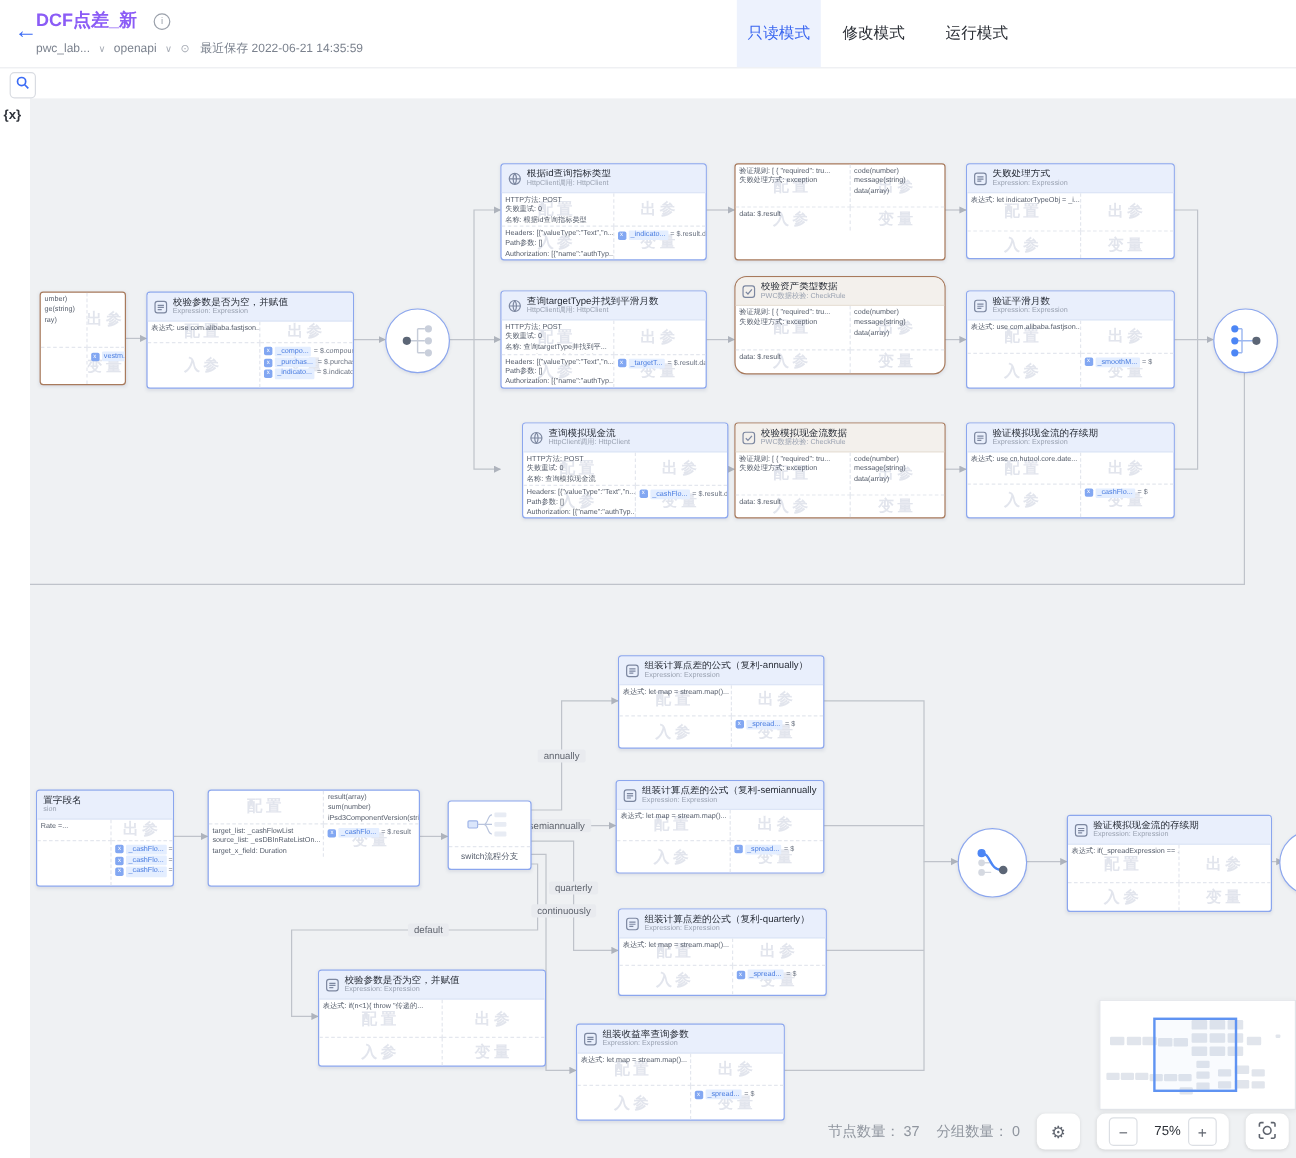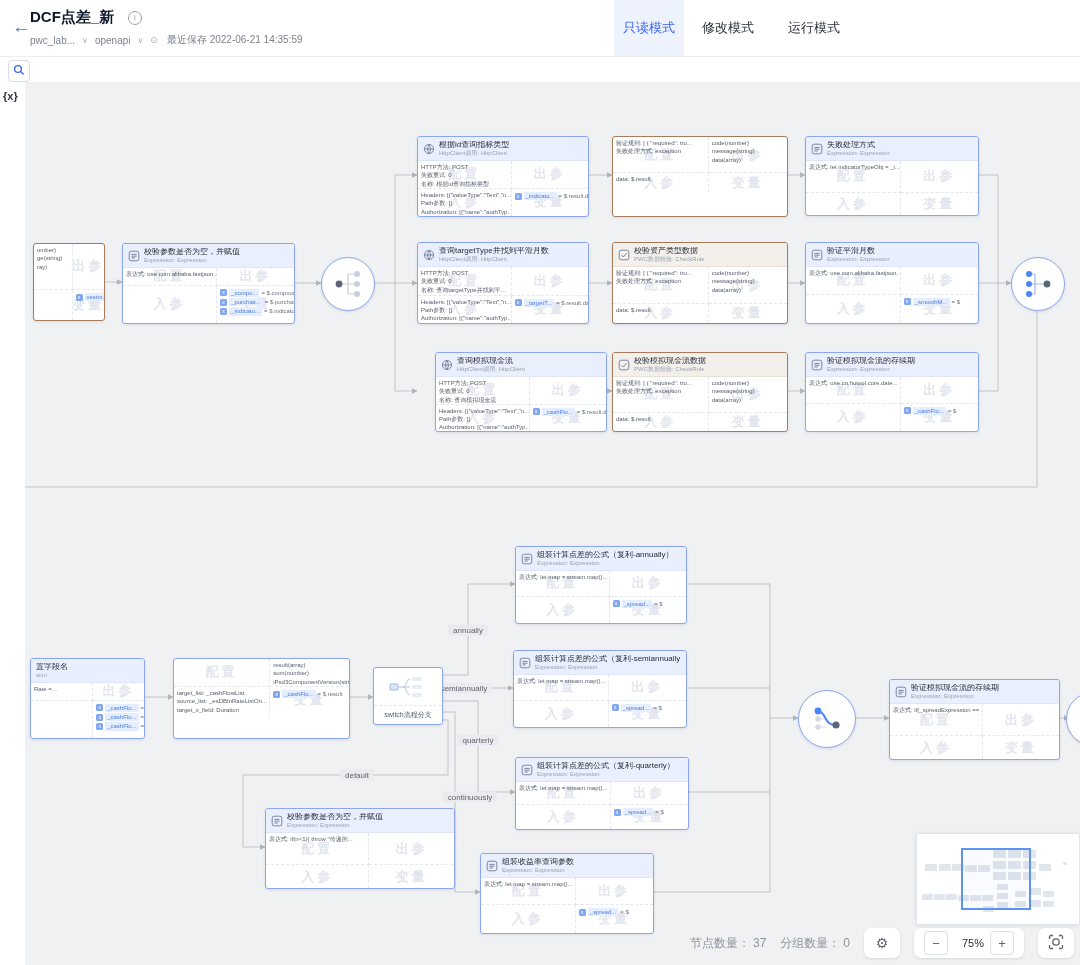--- a/index.html
+++ b/index.html
@@ -4,21 +4,21 @@
 <style>
   html,body{margin:0;padding:0}
   body{width:1080px;height:965px;position:relative;overflow:hidden;background:#ffffff;
        font-family:"Liberation Sans","DejaVu Sans",sans-serif;color:#333}
   .canvas-bg{position:absolute;left:25px;top:82px;width:1055px;height:883px;background:#eff1f3;z-index:0}
   #edges{position:absolute;left:0;top:0;width:1080px;height:965px;z-index:1;pointer-events:none}
   #labels,#nodes,#circles{position:absolute;left:0;top:0;width:0;height:0;z-index:3}
   
   .header{position:absolute;left:0;top:0;width:1080px;height:56px;background:#fff;border-bottom:1px solid #ebedf0;z-index:10}
   .back{position:absolute;left:12px;top:16px;font-size:19px;color:#3b6bf5;cursor:pointer}
-  .page-title{position:absolute;left:30px;top:8px;font-size:15px;font-weight:bold;color:#0f172a;white-space:nowrap}
+  .page-title{position:absolute;left:30px;top:8px;font-size:15px;font-weight:bold;color:#8b5cf6;white-space:nowrap}
   .info{position:absolute;left:128px;top:11px;width:12px;height:12px;border:1px solid #9aa0aa;border-radius:50%;
         font-size:8px;color:#9aa0aa;text-align:center;line-height:12px}
   .crumbs{position:absolute;left:30px;top:33px;display:flex;align-items:center;gap:7px;font-size:10px;color:#7b828e;white-space:nowrap}
   .caret{font-size:8px;color:#a8adb6}
   .clock{font-size:9px;color:#a8adb6;margin-right:2px}
   .tab{position:absolute;top:0;height:56px;line-height:56px;font-size:13px;color:#2b2f36;text-align:center;cursor:pointer}
   .tab.active{background:#edf2fd;color:#3a66f0}
   
   .search-btn{position:absolute;left:8px;top:60px;width:20px;height:20px;border:1px solid #d9dce2;border-radius:4px;
               background:#fff;display:flex;align-items:center;justify-content:center;z-index:10;cursor:pointer}
@@ -113,21 +113,21 @@
       <polyline points="687,792 770,792"></polyline>
       <polyline points="652,892 770,892 770,718"></polyline>
       <polyline points="854,718 889,718" marker-end="url(#arr)"></polyline>
       <polyline points="1058,718 1069,718" marker-end="url(#arr)"></polyline>
     </g>
 </svg>
 <div id="labels">
     <div class="edge-label" style="left: 468px; top: 630px;">annually</div>
     <div class="edge-label" style="left: 464px; top: 688px;">semiannually</div>
     <div class="edge-label" style="left: 478px; top: 740px;">quarterly</div>
-    <div class="edge-label" style="left: 470px; top: 797px;">continuously</div>
+    <div class="edge-label" style="left: 470px; top: 759px;">continuously</div>
     <div class="edge-label" style="left: 357px; top: 775px;">default</div>
   </div>
 <div id="nodes">
     <div class="node brown headless" style="left: 33px; top: 243px; width: 70px; height: 76px;">
       <div class="nbody">
         <div class="q tl">
           <div class="cfg">umber)</div>
           <div class="cfg">ge(string)</div>
           <div class="cfg">ray)</div>
         </div>
@@ -313,21 +313,21 @@
         <div class="q br">
           <span class="wm">变量</span>
           <div class="chiprow">
             <span class="chip">x</span>
             <span class="ck">_targetT...</span>
             <span class="cv">= $.result.data</span>
           </div>
         </div>
       </div>
     </div>
-    <div class="node brown" style="left: 612px; top: 242px; width: 174px; height: 80px;">
+    <div class="node brown" style="left: 612px; top: 230px; width: 174px; height: 80px; border-radius: 10px;">
       <div class="nhead">
         <span class="nicon">
           <svg width="12" height="12" viewBox="0 0 12 12" fill="none" stroke="#7c87a0" stroke-width="1">
             <rect x="1.2" y="1.2" width="9.6" height="9.6" rx="2"></rect>
             <path d="M3.5 6.2 L5.3 8 L8.6 4.2"></path>
           </svg>
         </span>
         <div class="ht">
           <div class="ntitle">校验资产类型数据</div>
           <div class="nsub">PWC数据校验: CheckRule</div>

